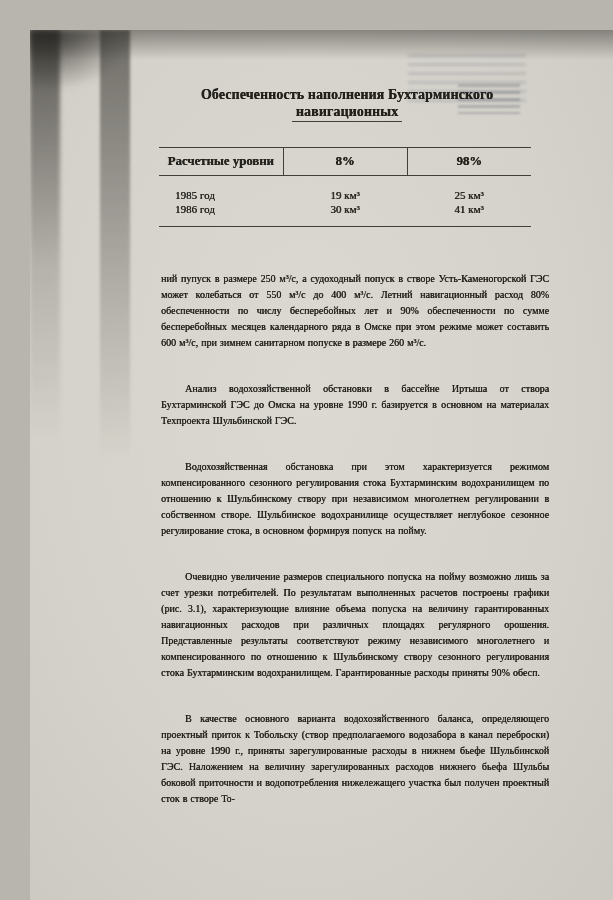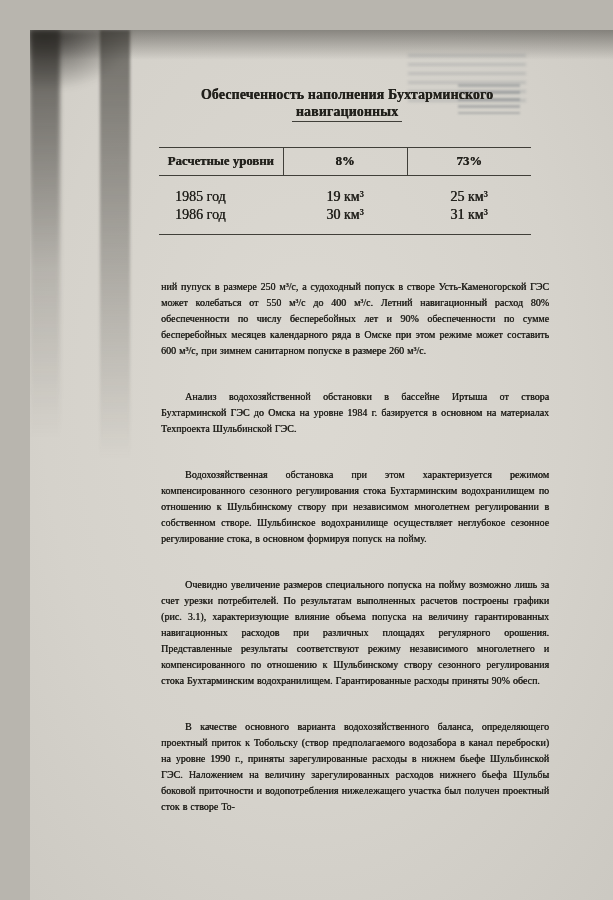--- a/index.html
+++ b/index.html
@@ -43,21 +43,21 @@
     font-size:13.8px; font-weight:bold; line-height:17px; letter-spacing:0.2px; color:#22211c; }
   .title-underline { display:inline-block; border-bottom:1.5px solid rgba(38,37,31,0.85); padding:0 4px 1px; }
 
   table.data-table { width:372px; margin:10px 0 0 28px; border-collapse:collapse;
     border-top:1.5px solid rgba(38,37,31,0.85);
     border-bottom:1.5px solid rgba(38,37,31,0.85); color:#24231e; }
   .data-table th { width:124px; font-weight:bold; font-size:12.8px; text-align:center;
     vertical-align:middle; padding:6px 6px; line-height:15px;
     border-bottom:1px solid rgba(38,37,31,0.85); }
   .data-table th + th { border-left:1px solid rgba(38,37,31,0.85); }
-  .data-table td { height:21px; padding:1px 4px; text-align:center; font-size:14px; }
+  .data-table td { height:21px; padding:1px 4px; text-align:center; font-size:11px; }
   .data-table td:first-child { text-align:left; padding-left:16px; }
   .data-table tbody tr:first-child td { padding-top:13px; }
   .data-table tbody tr:last-child td { padding-bottom:11px; }
 
   .body-text { margin-top:14px; font-size:10px; line-height:16px;
     text-align:justify; color:#23221d; word-spacing:0.5px; }
   .body-text p { text-indent:24px; }
   .body-text p.no-indent { text-indent:0; }
 
   .page-number { position:absolute; left:531px; top:852px; font-size:19px;
@@ -82,40 +82,40 @@
     <div class="table-title">
       <span>Обеспеченность наполнения Бухтарминского</span><br>
       <span class="title-underline">навигационных</span>
     </div>
 
     <table class="data-table">
       <thead>
         <tr>
           <th>Расчетные уровни</th>
           <th>8%</th>
-          <th>73%</th>
+          <th>98%</th>
         </tr>
       </thead>
       <tbody>
         <tr>
           <td>1985 год</td>
           <td>19 км³</td>
           <td>25 км³</td>
         </tr>
         <tr>
           <td>1986 год</td>
           <td>30 км³</td>
-          <td>31 км³</td>
+          <td>41 км³</td>
         </tr>
       </tbody>
     </table>
 
     <div class="body-text">
       <p class="no-indent">ний пупуск в размере 250 м³/с, а судоходный попуск в створе Усть-Каменогорской ГЭС может колебаться от 550 м³/с до 400 м³/с. Летний навигационный расход 80% обеспеченности по числу бесперебойных лет и 90% обеспеченности по сумме бесперебойных месяцев календарного ряда в Омске при этом режиме может составить 600 м³/с, при зимнем санитарном попуске в размере 260 м³/с.</p>
-      <p>Анализ водохозяйственной обстановки в бассейне Иртыша от створа Бухтарминской ГЭС до Омска на уровне 1984 г. базируется в основном на материалах Техпроекта Шульбинской ГЭС.</p>
+      <p>Анализ водохозяйственной обстановки в бассейне Иртыша от створа Бухтарминской ГЭС до Омска на уровне 1990 г. базируется в основном на материалах Техпроекта Шульбинской ГЭС.</p>
       <p>Водохозяйственная обстановка при этом характеризуется режимом компенсированного сезонного регулирования стока Бухтарминским водохранилищем по отношению к Шульбинскому створу при независимом многолетнем регулировании в собственном створе. Шульбинское водохранилище осуществляет неглубокое сезонное регулирование стока, в основном формируя попуск на пойму.</p>
       <p>Очевидно увеличение размеров специального попуска на пойму возможно лишь за счет урезки потребителей. По результатам выполненных расчетов построены графики (рис. 3.1), характеризующие влияние объема попуска на величину гарантированных навигационных расходов при различных площадях регулярного орошения. Представленные результаты соответствуют режиму независимого многолетнего и компенсированного по отношению к Шульбинскому створу сезонного регулирования стока Бухтарминским водохранилищем. Гарантированные расходы приняты 90% обесп.</p>
       <p>В качестве основного варианта водохозяйственного баланса, определяющего проектный приток к Тобольску (створ предполагаемого водозабора в канал переброски) на уровне 1990 г., приняты зарегулированные расходы в нижнем бьефе Шульбинской ГЭС. Наложением на величину зарегулированных расходов нижнего бьефа Шульбы боковой приточности и водопотребления нижележащего участка был получен проектный сток в створе То-</p>
     </div>
 
   </div>
 
   <div class="page-number">113</div>
 
 </div>

